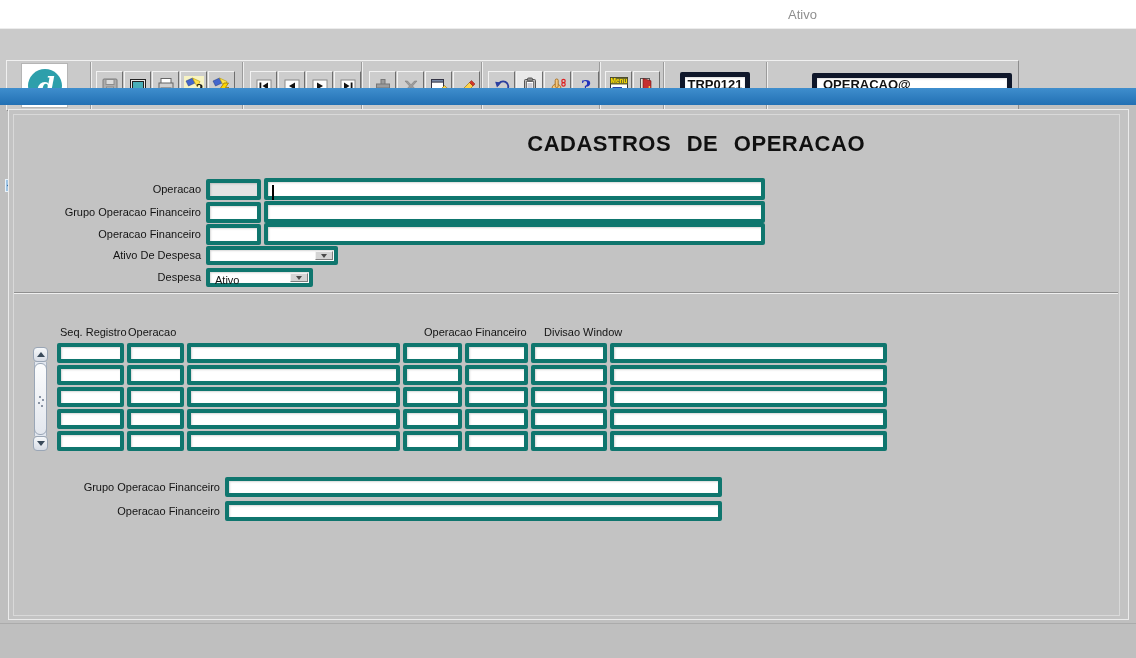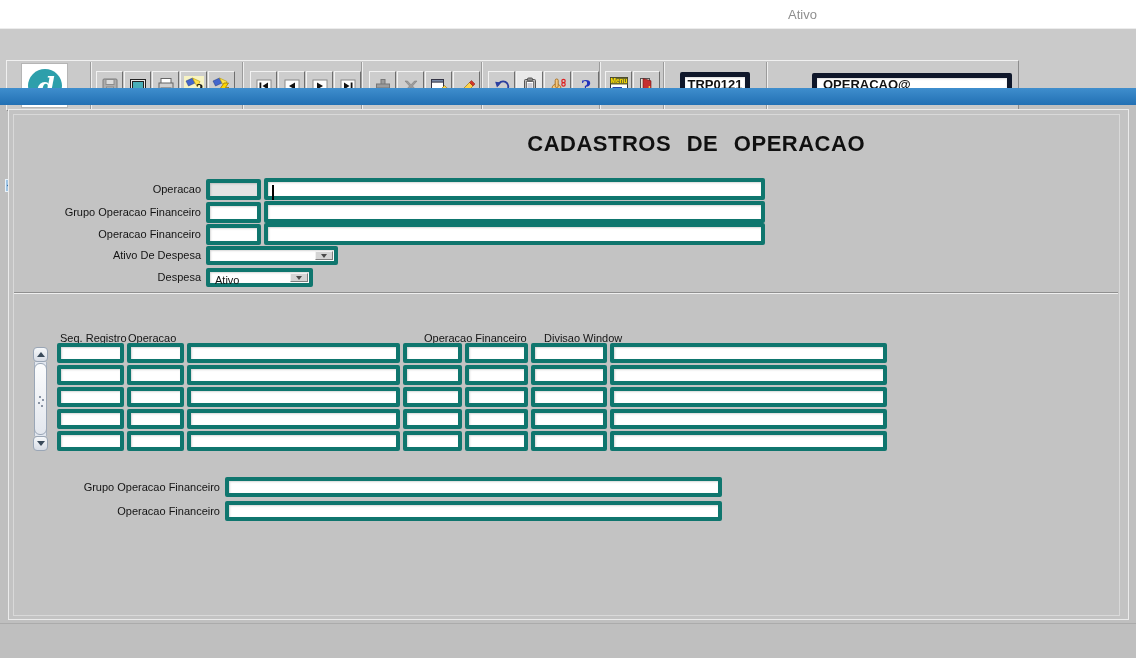--- a/index.html
+++ b/index.html
@@ -55,21 +55,21 @@
   .fld.gray{background:#e3e3e3;}
   .caret{position:absolute;left:4px;top:3px;width:2px;height:15px;background:#000;}
 
   .dd-btn{position:absolute;top:1px;right:1px;bottom:1px;width:16px;background:#d4d4d4;
           border:1px solid;border-color:#f0f0f0 #7e7e7e #7e7e7e #f0f0f0;
           display:flex;align-items:center;justify-content:center;}
   .dd-arrow{width:0;height:0;border:3.5px solid transparent;border-top:4.5px solid #4a4a4a;margin-top:4px;}
   .dd-text{position:absolute;left:5px;top:0;line-height:17px;font-size:11px;color:#111;}
 
   #exc-title{left:60px;top:300px;font-size:11px;color:#9b9b9b;}
-  .col-hdr{top:326px;font-size:11px;color:#141414;margin-top:6px;}
+  .col-hdr{top:326px;font-size:11px;color:#141414;}
 
   
   #vscroll{left:33px;top:347px;width:15px;height:104px;}
   .sb-btn{position:absolute;left:0;width:15px;height:15px;background:linear-gradient(#f6f8fa,#d7dce5);
           border:1px solid #9aa6b6;border-radius:4px;box-sizing:border-box;
           display:flex;align-items:center;justify-content:center;}
   .sb-track{position:absolute;left:1px;top:15px;width:13px;height:74px;background:#e2e7ef;
             border-left:1px solid #a8b2c0;border-right:1px solid #a8b2c0;box-sizing:border-box;}
   .sb-thumb{position:absolute;left:1px;top:16px;width:13px;height:72px;background:linear-gradient(#fbfcfd,#e3e7ee);
             border:1px solid #9aa6b6;border-radius:6px;box-sizing:border-box;}

